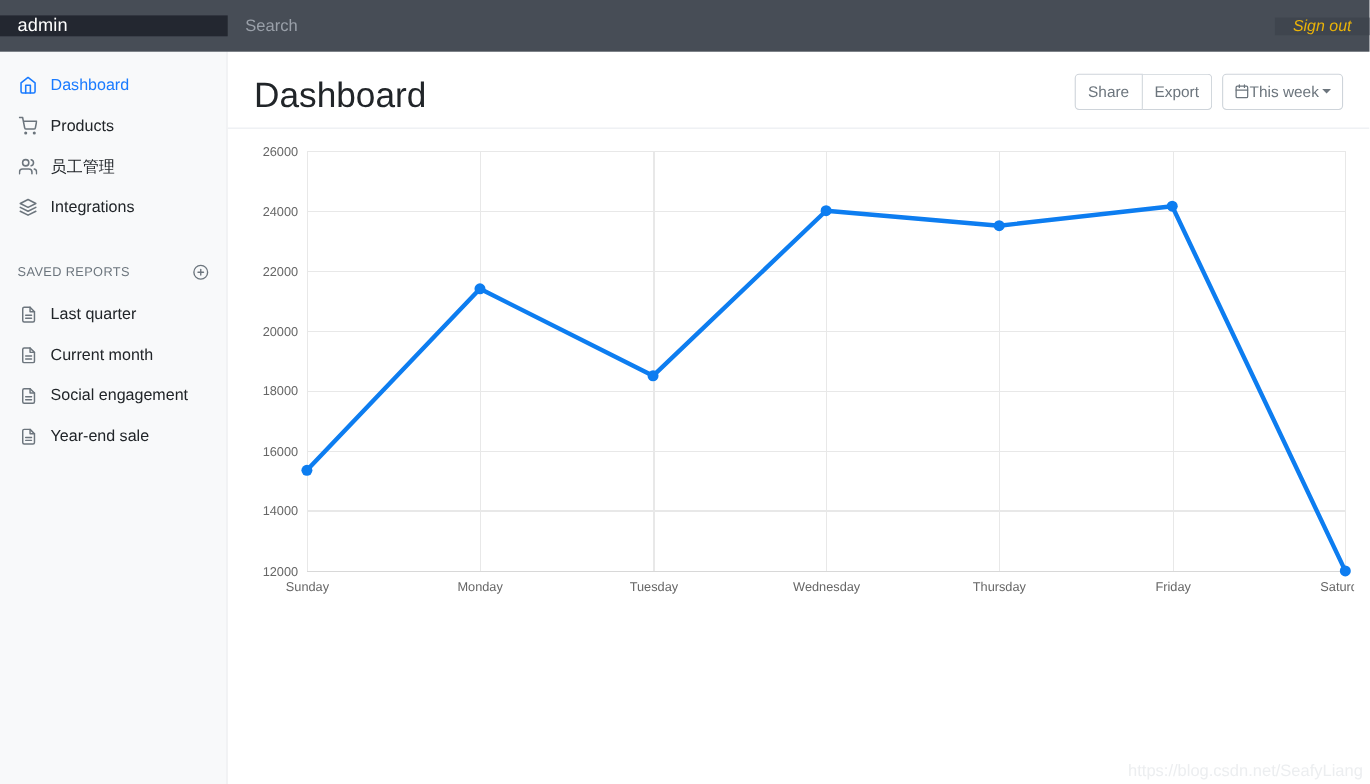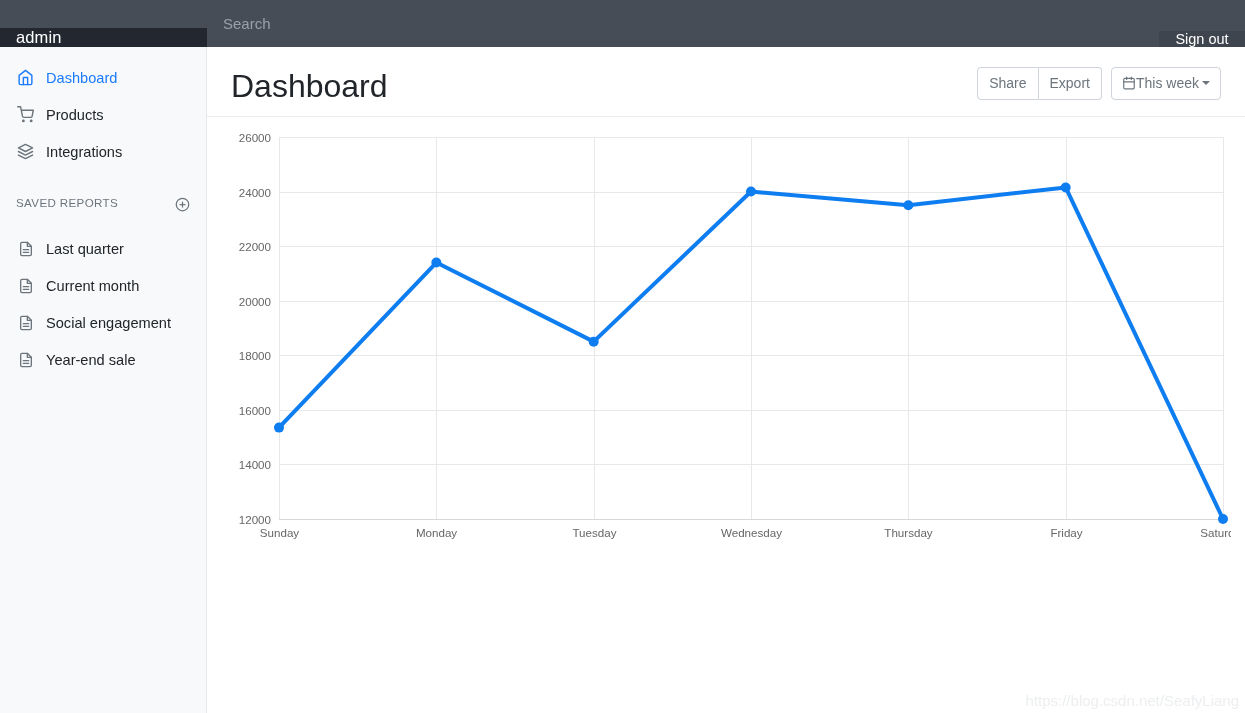--- a/index.html
+++ b/index.html
@@ -10,21 +10,21 @@
     background: #ffffff;
     font-family: "Liberation Sans", sans-serif;
     -webkit-font-smoothing: antialiased;
   }
 
   
   .navbar {
     position: absolute; top: 0; left: 0;
     width: 1245px; height: 47px;
     background: #474d56;
-    display: flex; align-items: flex-end;
+    display: flex; align-items: center;
     z-index: 20;
   }
   .brand {
     width: 207px; min-width: 207px;
     background: #232730;
     color: #ffffff;
     font-size: 16.5px;
     display: flex; align-items: center;
     padding-left: 16px;
     letter-spacing: .1px;
@@ -36,25 +36,26 @@
     border: none; outline: none;
     color: #fde047;
     font-family: "Liberation Sans", sans-serif;
     font-size: 15px;
     padding: 0 16px;
   }
   .search-input::placeholder { color: #9aa0a9; opacity: 1; }
   .signout {
     width: 86px; min-width: 86px;
     background: #3f454e;
-    color: #ffffff;
+    color: #eab308;
     font-size: 14.5px;
     display: flex; align-items: center; justify-content: center;
     cursor: pointer;
     text-decoration: none;
+    font-style: italic;
   }
 
   
   .sidebar {
     position: absolute; top: 47px; left: 0;
     width: 207px; height: 666px;
     background: #f8f9fa;
     border-right: 1px solid #e7e9ec;
     padding-top: 12px;
   }
@@ -70,21 +71,21 @@
   .nav-item.active { color: #1a7bff; font-weight: 500; }
   .nav-item .ico {
     width: 19px; height: 19px;
     margin-right: 11px;
     display: inline-flex; align-items: center; justify-content: center;
     flex: 0 0 19px;
   }
   .nav-item .ico svg { display: block; }
 
   .section-head {
-    display: flex; justify-content: space-between;
+    display: flex; align-items: center; justify-content: space-between;
     padding: 0 16px 0 16px;
     height: 28px;
     margin-top: 26px; margin-bottom: 6px;
   }
   .section-title {
     font-size: 11.6px;
     letter-spacing: .35px;
     color: #6c757d;
     text-transform: uppercase;
   }
@@ -195,20 +196,31 @@
     <span class="ico">
       <svg width="17" height="17" viewBox="0 0 24 24" fill="none" stroke="#6c757d" stroke-width="2" stroke-linecap="round" stroke-linejoin="round">
         <circle cx="9" cy="21" r="1"></circle>
         <circle cx="20" cy="21" r="1"></circle>
         <path d="M1 1h4l2.68 13.39a2 2 0 0 0 2 1.61h9.72a2 2 0 0 0 2-1.61L23 6H6"></path>
       </svg>
     </span>
     <span>Products</span>
   </a>
 
+  <a class="nav-item" href="#">
+    <span class="ico">
+      <svg width="17" height="17" viewBox="0 0 24 24" fill="none" stroke="#6c757d" stroke-width="2" stroke-linecap="round" stroke-linejoin="round">
+        <path d="M17 21v-2a4 4 0 0 0-4-4H5a4 4 0 0 0-4 4v2"></path>
+        <circle cx="9" cy="7" r="4"></circle>
+        <path d="M23 21v-2a4 4 0 0 0-3-3.87"></path>
+        <path d="M16 3.13a4 4 0 0 1 0 7.75"></path>
+      </svg>
+    </span>
+    <span>员工管理</span>
+  </a>
 
 
   <a class="nav-item" href="#">
     <span class="ico">
       <svg width="17" height="17" viewBox="0 0 24 24" fill="none" stroke="#6c757d" stroke-width="2" stroke-linecap="round" stroke-linejoin="round">
         <polygon points="12 2 2 7 12 12 22 7 12 2"></polygon>
         <polyline points="2 17 12 22 22 17"></polyline>
         <polyline points="2 12 12 17 22 12"></polyline>
       </svg>
     </span>

